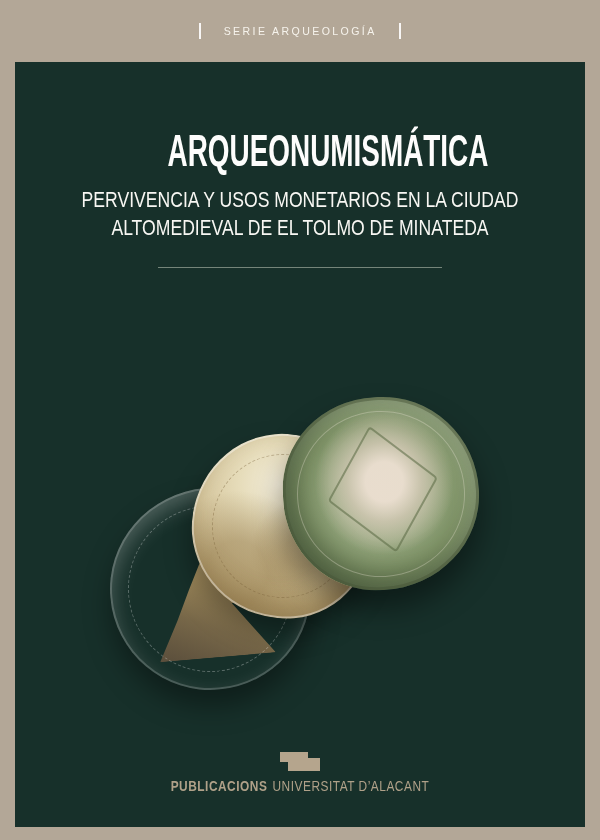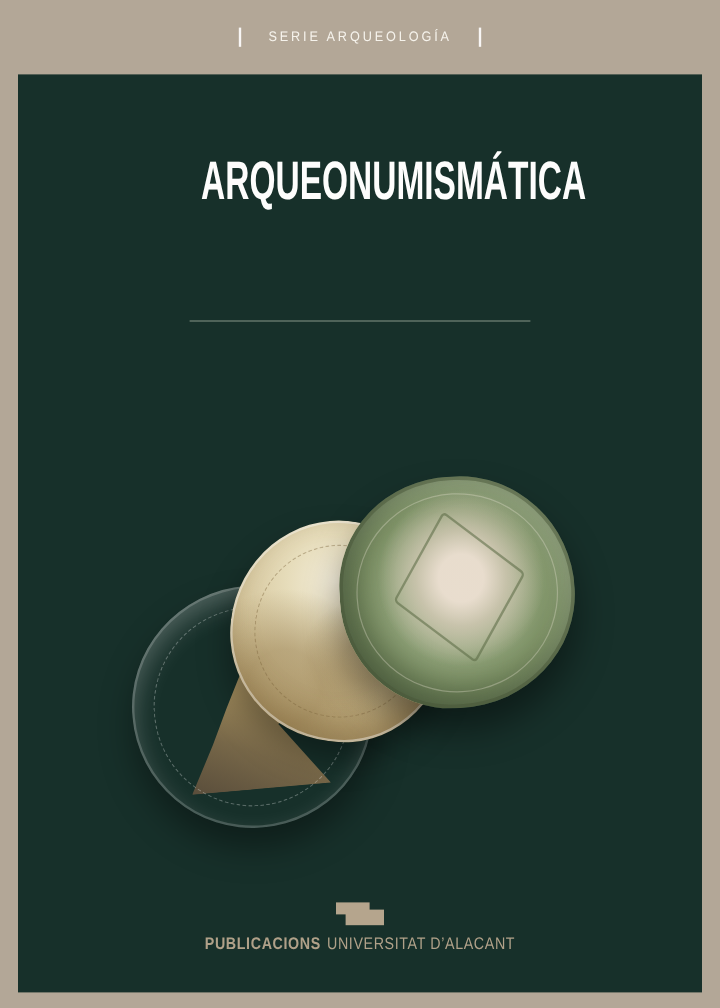--- a/index.html
+++ b/index.html
@@ -151,20 +151,24 @@
     <span class="series-label">SERIE ARQUEOLOGÍA</span>
     <span class="series-bar"></span>
   </header>
 
   <div class="panel">
 
     <div class="title-wrap">
       <h1 class="title">ARQUEONUMISMÁTICA</h1>
     </div>
 
+    <div class="subtitle">
+      <span class="sline">PERVIVENCIA Y USOS MONETARIOS EN LA CIUDAD</span>
+      <span class="sline">ALTOMEDIEVAL DE EL TOLMO DE MINATEDA</span>
+    </div>
 
     <div class="divider"></div>
 
 
     <div class="coins">
       <div class="coin coin-blue"></div>
       <div class="coin coin-pale"></div>
       <div class="coin coin-green"></div>
     </div>
 

